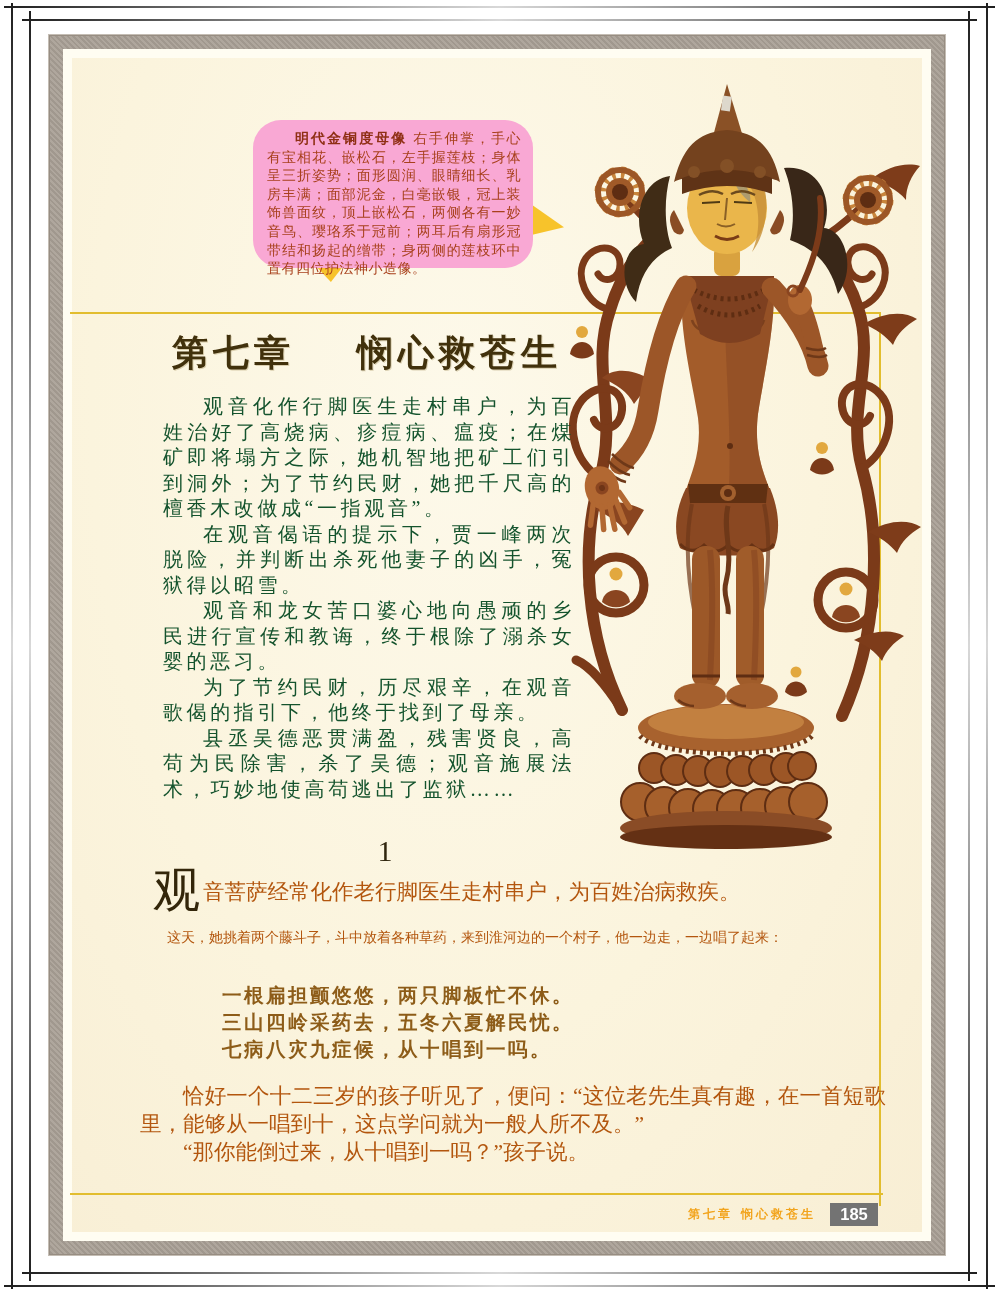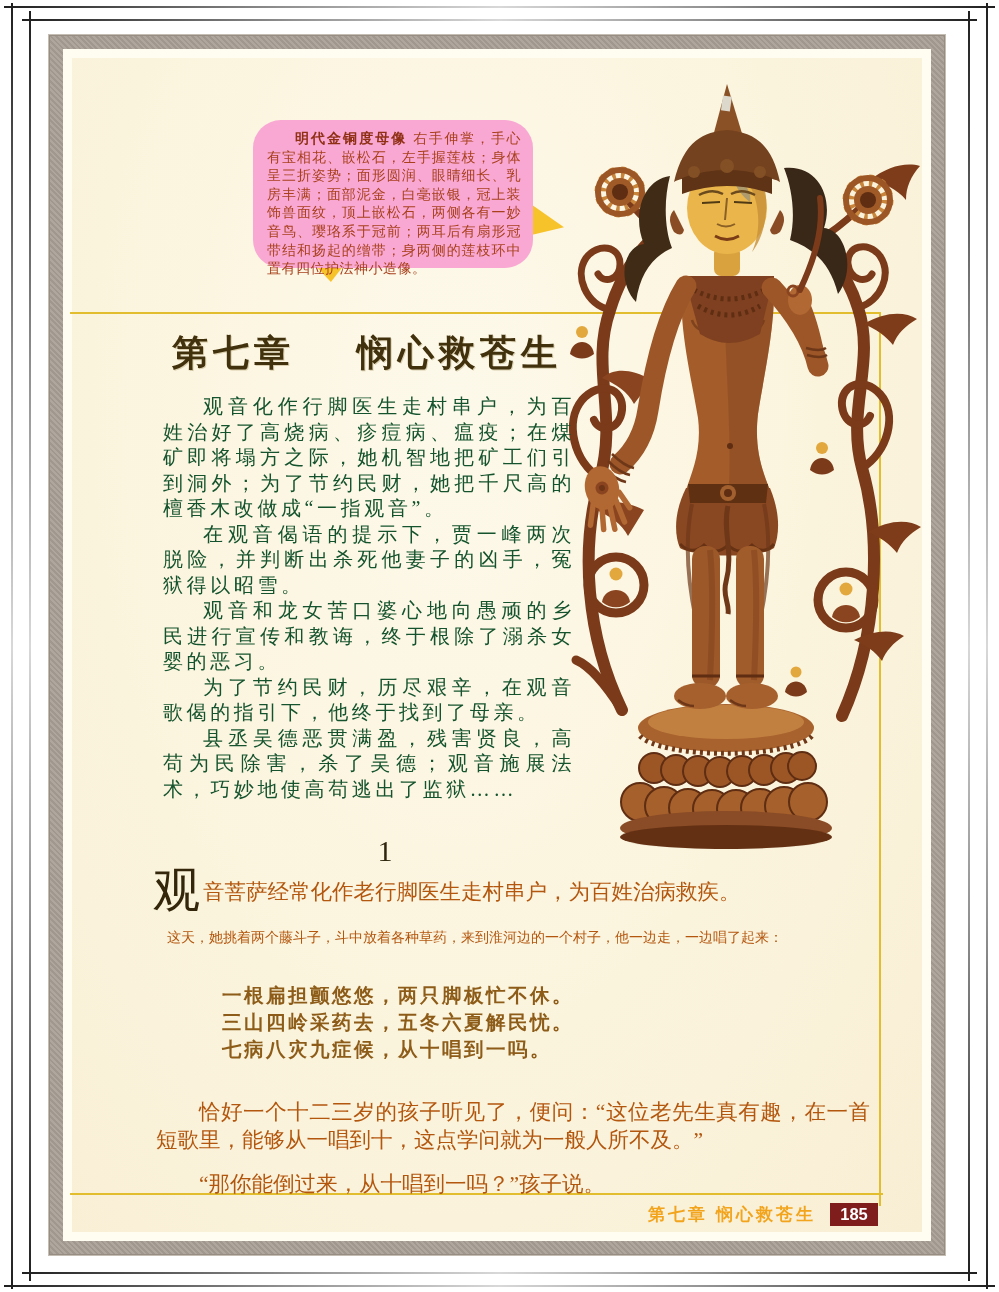--- a/index.html
+++ b/index.html
@@ -44,28 +44,28 @@
     font-size:30px;color:#30260e;}
   .opening{position:absolute;left:139px;top:856px;width:748px;color:#b3560e;}
   .opening .first{margin:14px;font-size:21.5px;line-height:30px;}
   .dropcap{font-size:47px;line-height:40px;color:#33260a;vertical-align:-7px;margin-right:3px;}
   .opening .lead{margin:3px 0 0 0;font-size:14px;line-height:27.5px;text-indent:2em;}
   .verse{position:absolute;left:186px;top:982px;font-size:19.5px;line-height:27px;
     letter-spacing:2.5px;color:#8d5c18;font-weight:bold;margin-left:36px;}
   .verse div{height:27px;}
   .dialogue{position:absolute;left:139px;top:1082px;width:748px;
     font-size:21.5px;line-height:27.5px;color:#b3560e;text-align:justify;}
-  .dialogue p{margin:17px;text-indent:2em;}
+  .dialogue p{margin:1px;text-indent:2em;}
   
   .footer{position:absolute;left:0;top:1203px;width:878px;display:flex;
     justify-content:flex-end;align-items:center;gap:14px;}
   .footer-text{font-family:Liberation Sans, sans-serif;
-    font-size:17px;font-weight:bold;color:#f2a41d;letter-spacing:3px;}
+    font-size:12px;font-weight:bold;color:#f2a41d;letter-spacing:3px;}
   .footer-text span{margin-left:8px;}
-  .page-badge{width:48px;height:23px;background:#7f1d1d;color:#ffffff;text-align:center;
+  .page-badge{width:48px;height:23px;background:#737373;color:#ffffff;text-align:center;
     line-height:23px;font-size:16.5px;font-weight:bold;
     font-family:"Liberation Sans","DejaVu Sans",sans-serif;}
   
   .statue{position:absolute;left:524px;top:80px;}
 </style>
 </head>
 <body>
 
 <div class="stage">
 

